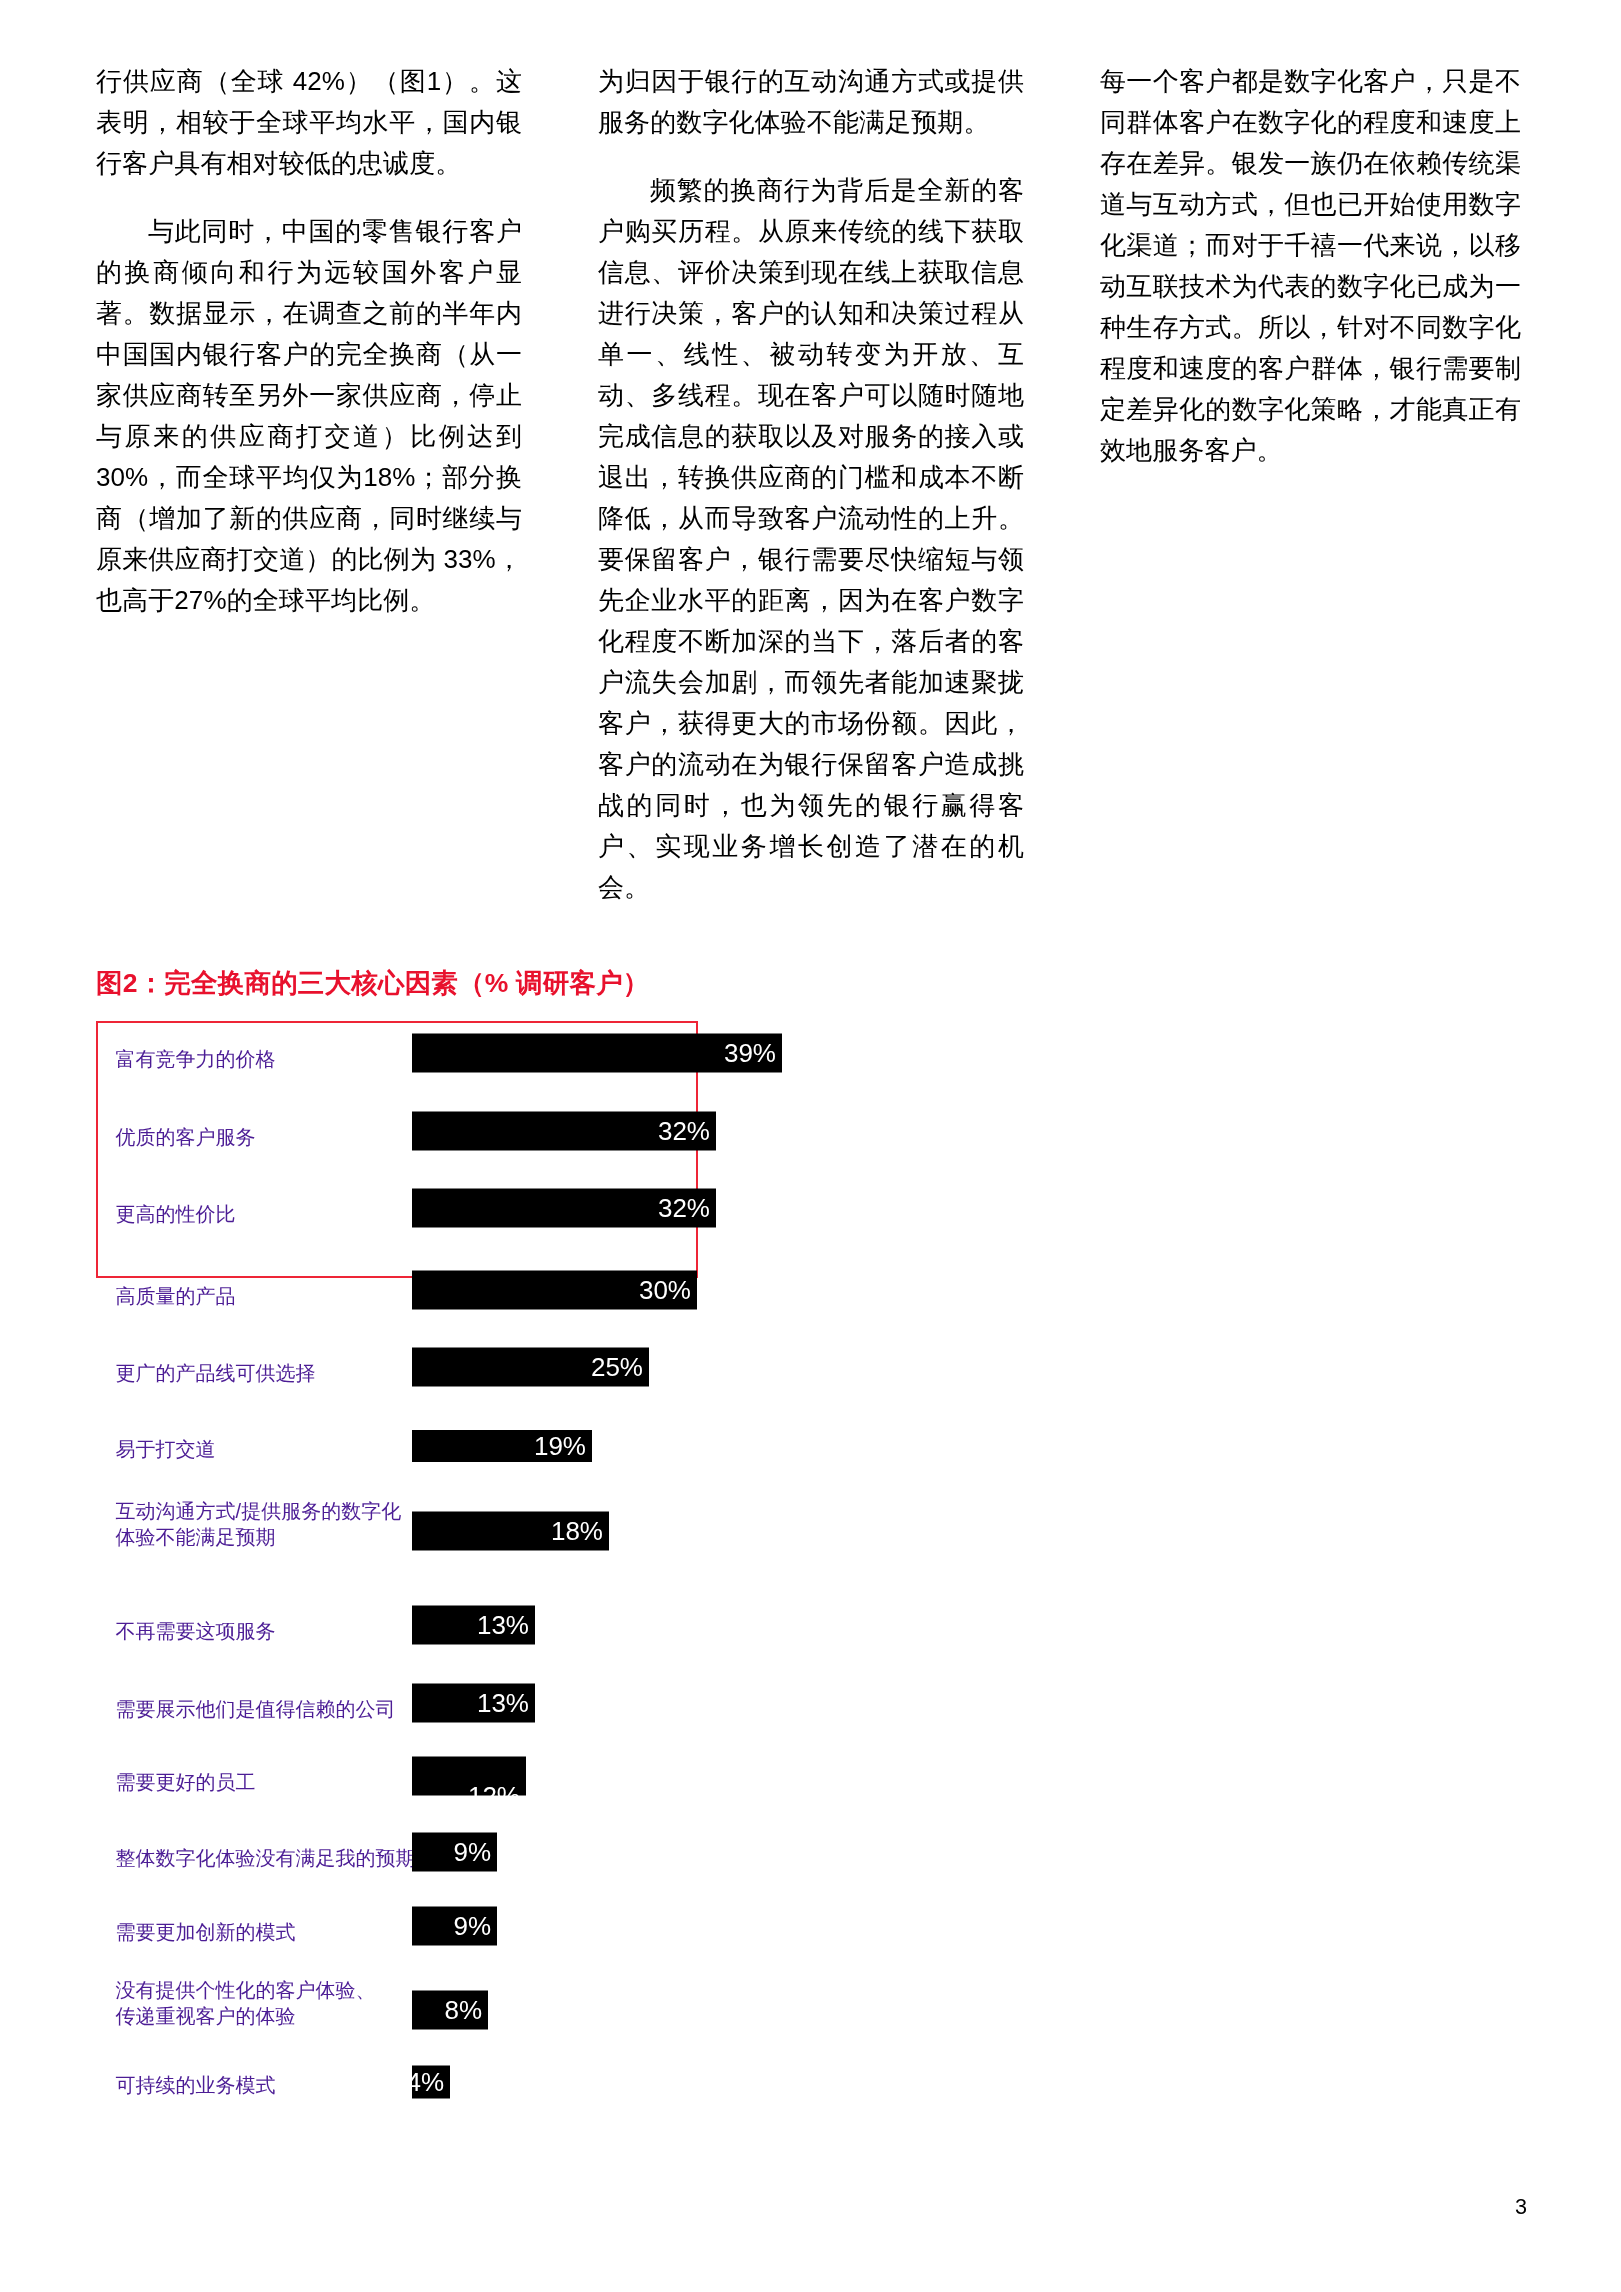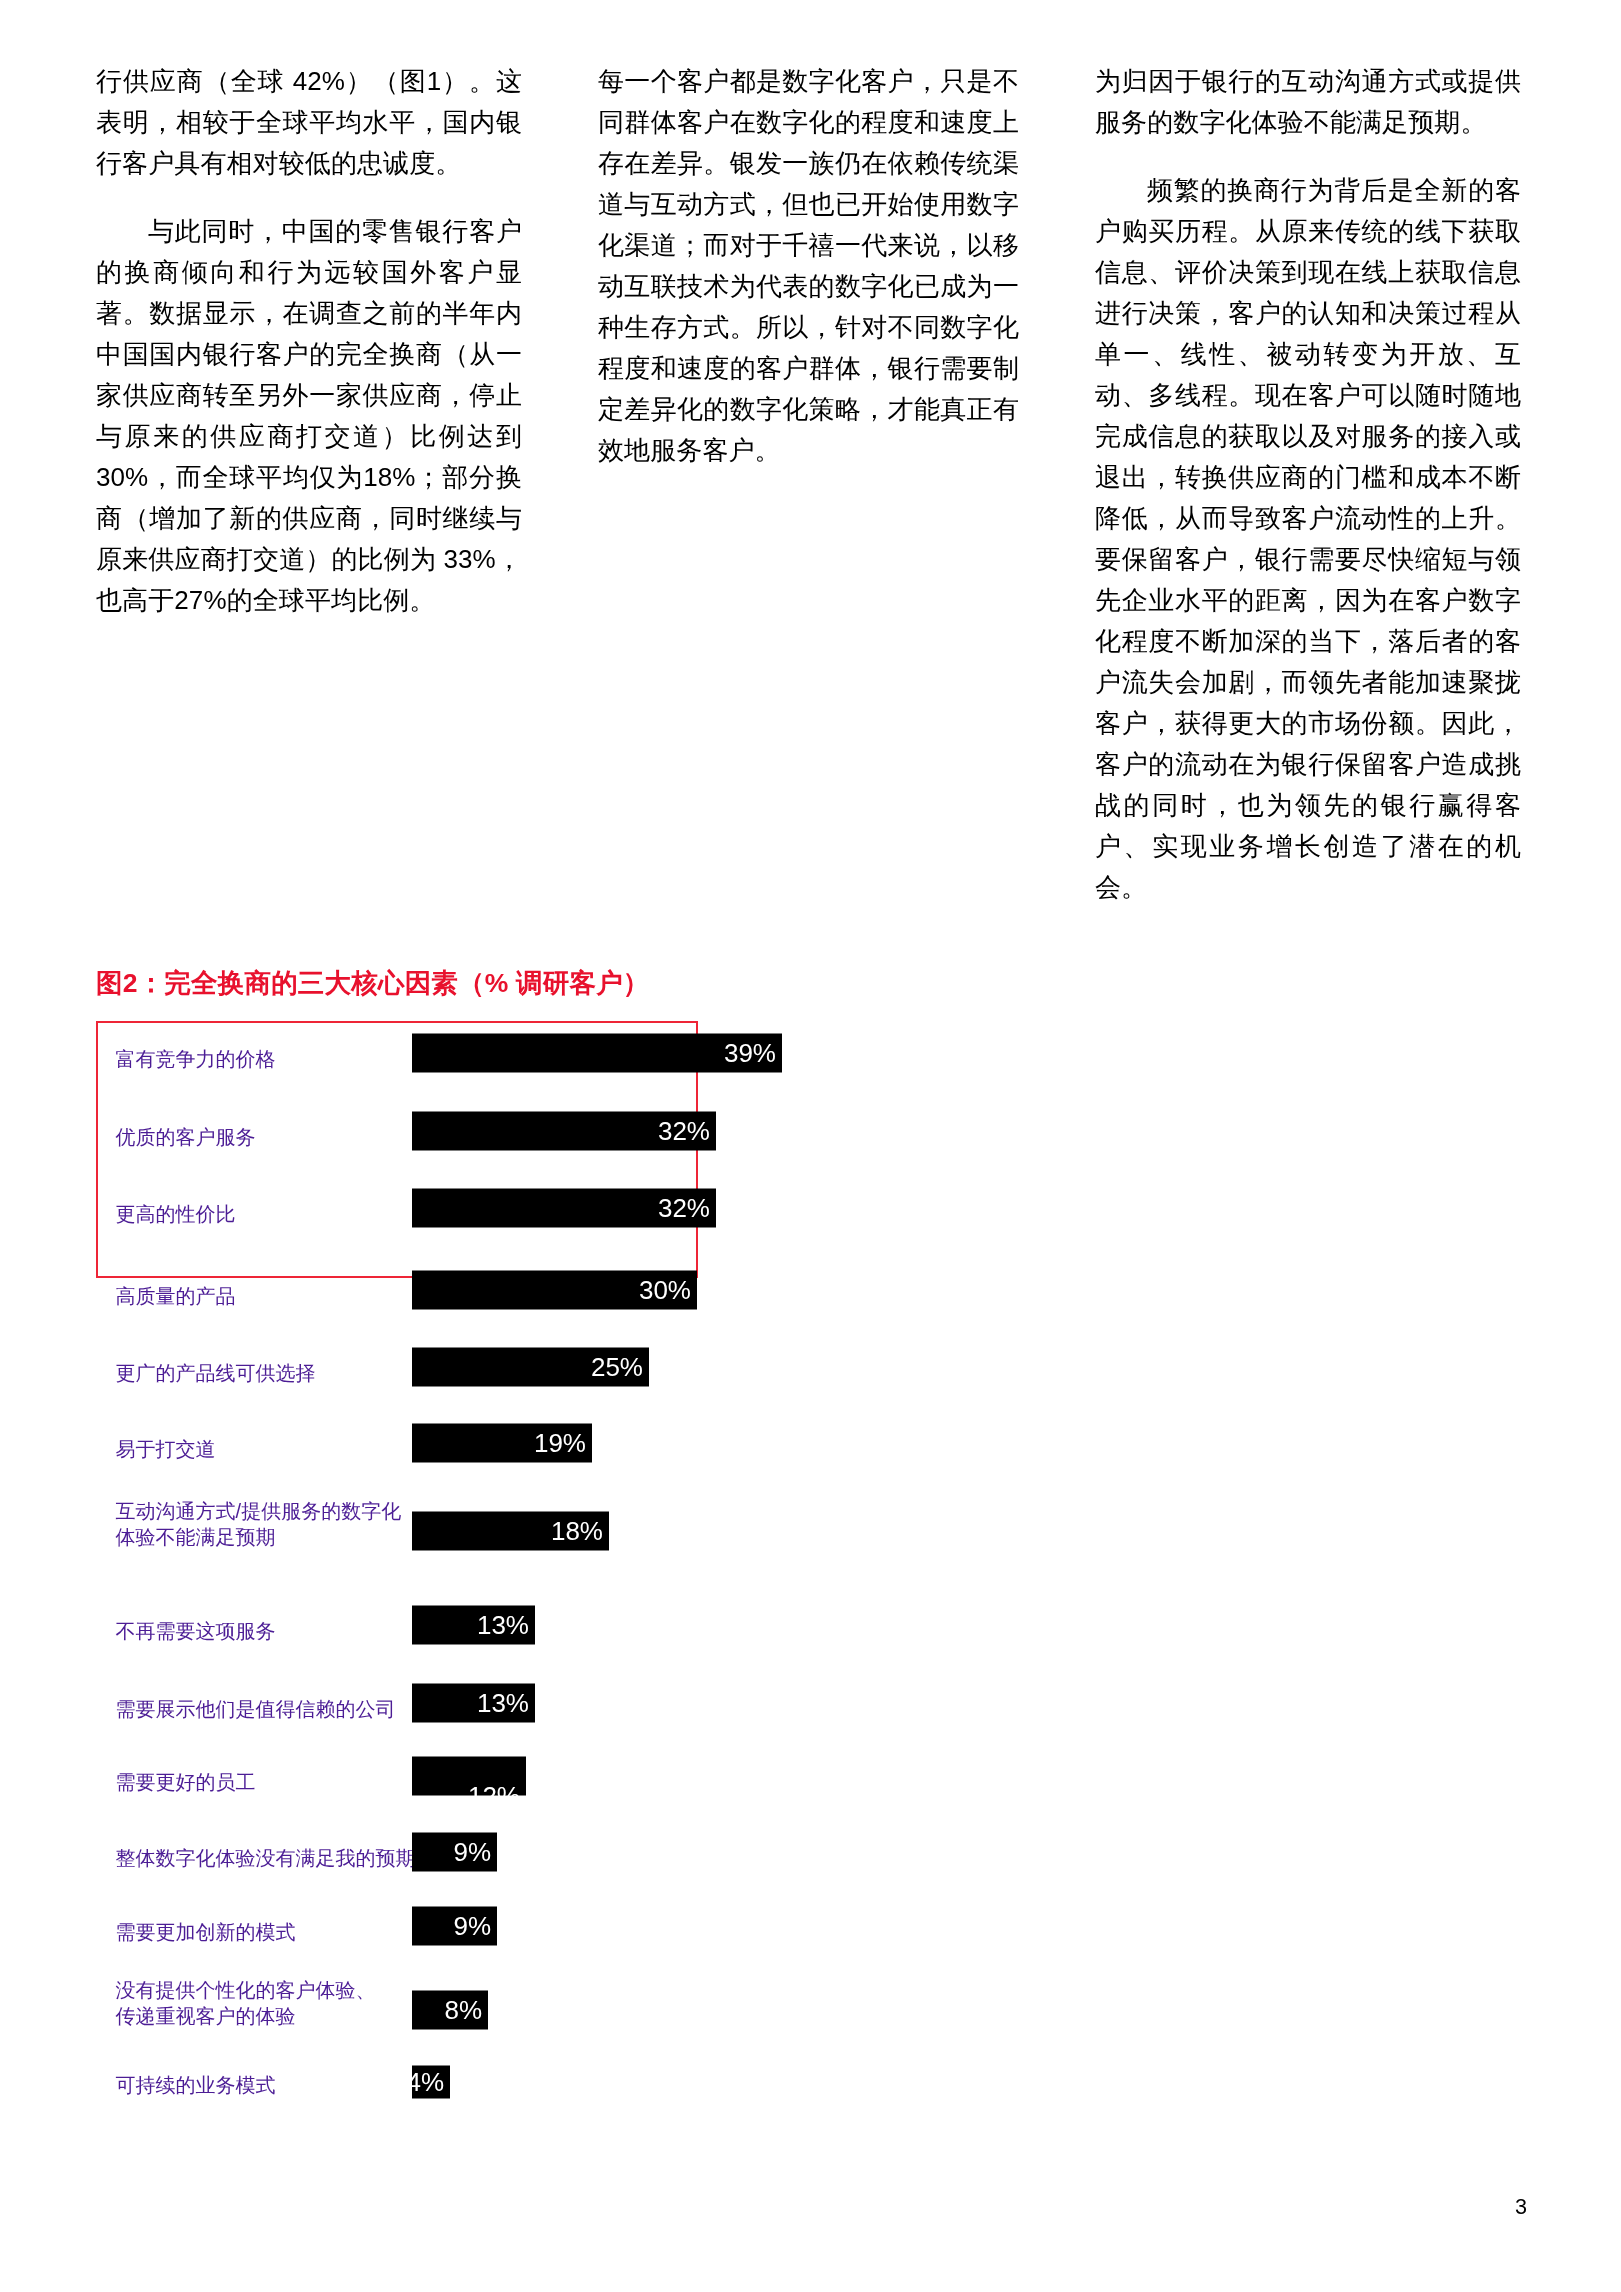--- a/index.html
+++ b/index.html
@@ -105,27 +105,27 @@
 
 <div class="page">
 
   <div class="cols">
 
     <div class="col c1">
       <p>行供应商（全球 42%）（图1）。这表明，相较于全球平均水平，国内银行客户具有相对较低的忠诚度。</p>
       <p class="ind">与此同时，中国的零售银行客户的换商倾向和行为远较国外客户显著。数据显示，在调查之前的半年内中国国内银行客户的完全换商（从一家供应商转至另外一家供应商，停止与原来的供应商打交道）比例达到30%，而全球平均仅为18%；部分换商（增加了新的供应商，同时继续与原来供应商打交道）的比例为 33%，也高于27%的全球平均比例。</p>
     </div>
 
-    <div class="col c3">
-      <p>每一个客户都是数字化客户，只是不同群体客户在数字化的程度和速度上存在差异。银发一族仍在依赖传统渠道与互动方式，但也已开始使用数字化渠道；而对于千禧一代来说，以移动互联技术为代表的数字化已成为一种生存方式。所以，针对不同数字化程度和速度的客户群体，银行需要制定差异化的数字化策略，才能真正有效地服务客户。</p>
-    </div>
-
     <div class="col c2">
       <p>为归因于银行的互动沟通方式或提供服务的数字化体验不能满足预期。</p>
       <p class="ind">频繁的换商行为背后是全新的客户购买历程。从原来传统的线下获取信息、评价决策到现在线上获取信息进行决策，客户的认知和决策过程从单一、线性、被动转变为开放、互动、多线程。现在客户可以随时随地完成信息的获取以及对服务的接入或退出，转换供应商的门槛和成本不断降低，从而导致客户流动性的上升。要保留客户，银行需要尽快缩短与领先企业水平的距离，因为在客户数字化程度不断加深的当下，落后者的客户流失会加剧，而领先者能加速聚拢客户，获得更大的市场份额。因此，客户的流动在为银行保留客户造成挑战的同时，也为领先的银行赢得客户、实现业务增长创造了潜在的机会。</p>
+    </div>
+
+    <div class="col c3">
+      <p>每一个客户都是数字化客户，只是不同群体客户在数字化的程度和速度上存在差异。银发一族仍在依赖传统渠道与互动方式，但也已开始使用数字化渠道；而对于千禧一代来说，以移动互联技术为代表的数字化已成为一种生存方式。所以，针对不同数字化程度和速度的客户群体，银行需要制定差异化的数字化策略，才能真正有效地服务客户。</p>
     </div>
 
   </div>
 
   <div class="chart-title">图2：完全换商的三大核心因素（% 调研客户）</div>
 
   <div class="chart" id="chart">
     <div class="highlight-box" style="top: -5.9px; height: 257px; width: 602px; border-color: rgb(238, 37, 54);"></div>
   <div class="row" style="top: 45px; position: absolute; left: 0px; width: 100%;">
         <div class="rowlabel">富有竞争力的价格</div>
@@ -152,21 +152,21 @@
         </div>
       </div>
       <div class="row" style="top: 359px; position: absolute; left: 0px; width: 100%;">
         <div class="rowlabel">更广的产品线可供选择</div>
         <div class="bar" style="width: 237px; height: 39px; background: rgb(0, 0, 0);">
           <span class="barval" style="color: rgb(255, 255, 255);">25%</span>
         </div>
       </div>
       <div class="row" style="top: 435px; position: absolute; left: 0px; width: 100%;">
         <div class="rowlabel">易于打交道</div>
-        <div class="bar" style="width: 180px; height: 39px; background: rgb(0, 0, 0);">
+        <div class="bar" style="width: 180px; height: 32px; background: rgb(0, 0, 0);">
           <span class="barval" style="color: rgb(255, 255, 255);">19%</span>
         </div>
       </div>
       <div class="row" style="top: 523px; position: absolute; left: 0px; width: 100%;">
         <div class="rowlabel">互动沟通方式/提供服务的数字化
 体验不能满足预期</div>
         <div class="bar" style="width: 197px; height: 39px; background: rgb(0, 0, 0);">
           <span class="barval" style="color: rgb(255, 255, 255);">18%</span>
         </div>
       </div>

